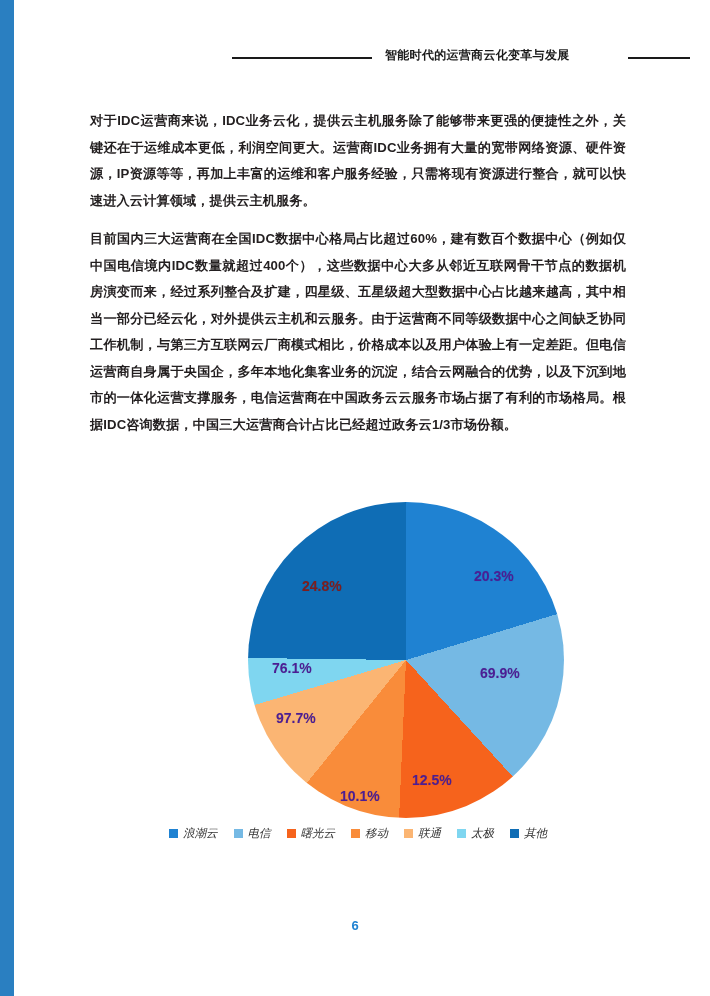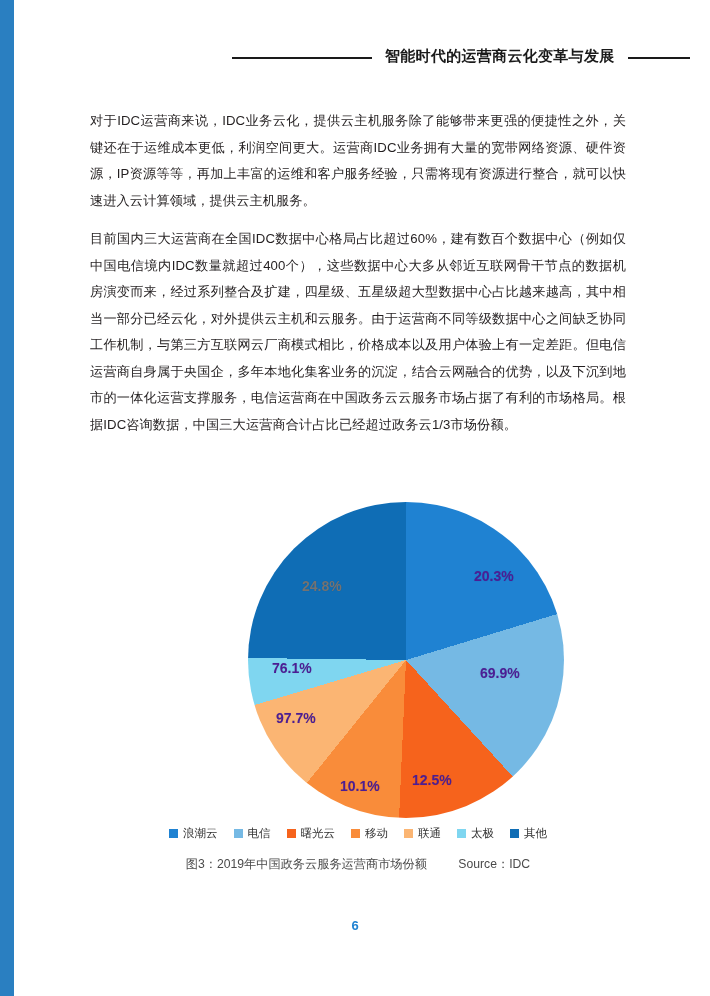--- a/index.html
+++ b/index.html
@@ -56,40 +56,41 @@
     left: 628px;
     top: 15px;
     width: 62px;
     height: 2px;
     background: #1a1a1a;
   }
   .header-title {
     position: absolute;
     left: 385px;
     top: 5px;
-    font-size: 15px;
+    font-size: 12px;
     font-weight: bold;
     color: #1a1a1a;
     letter-spacing: 0.3px;
     white-space: nowrap;
   }
   
   .content {
     position: absolute;
     left: 90px;
     top: 108px;
     width: 536px;
   }
   .para {
     font-size: 13.2px;
     line-height: 26.5px;
     color: #231f20;
     text-align: justify;
     margin: 0 0 12px 0;
     letter-spacing: 0.1px;
+    font-weight: bold;
   }
   
   .chart-block {
     position: absolute;
     left: 90px;
     top: 500px;
     width: 536px;
   }
   .pie-wrap {
     position: relative;
@@ -119,34 +120,35 @@
     position: absolute;
     color: #4c1d95;
     font-size: 14px;
     font-weight: bold;
     white-space: nowrap;
     text-shadow: 0 0 1px rgba(0,0,0,0.18);
   }
   .sl-1 { left: 384px; top: 68px; }
   .sl-2 { left: 390px; top: 165px; }
   .sl-3 { left: 322px; top: 272px; }
-  .sl-4 { left: 250px; top: 278px; text-align: center; }
+  .sl-4 { left: 250px; top: 288px; text-align: center; }
   .sl-5 { left: 186px; top: 210px; }
   .sl-6 { left: 182px; top: 160px; }
-  .sl-7 { left: 212px; top: 78px; color:#737373; }
+  .sl-7 { left: 212px; top: 78px; color:#7f1d1d; }
   
   .legend {
     position: absolute;
     left: 0;
     top: 326px;
     width: 536px;
     display: flex;
     justify-content: center;
     align-items: flex-start;
     gap: 16px;
+    font-style: italic;
   }
   .legend-item {
     display: flex;
     align-items: center;
     gap: 5px;
     font-size: 11.5px;
     color: #333333;
     white-space: nowrap;
   }
   .legend-swatch {
@@ -233,20 +235,16 @@
       <div class="legend-item">
         <span class="legend-swatch" style="background:#7fd6f0"></span>
         <span>太极</span>
       </div>
       <div class="legend-item">
         <span class="legend-swatch" style="background:#0f6db5"></span>
         <span>其他</span>
       </div>
     </div>
 
-    <div class="caption">
-      <span>图3：2019年中国政务云服务运营商市场份额</span>
-      <span class="src">Source：IDC</span>
-    </div>
   </div>
 
   <div class="page-number">6</div>
 </div>
 
 </body></html>

